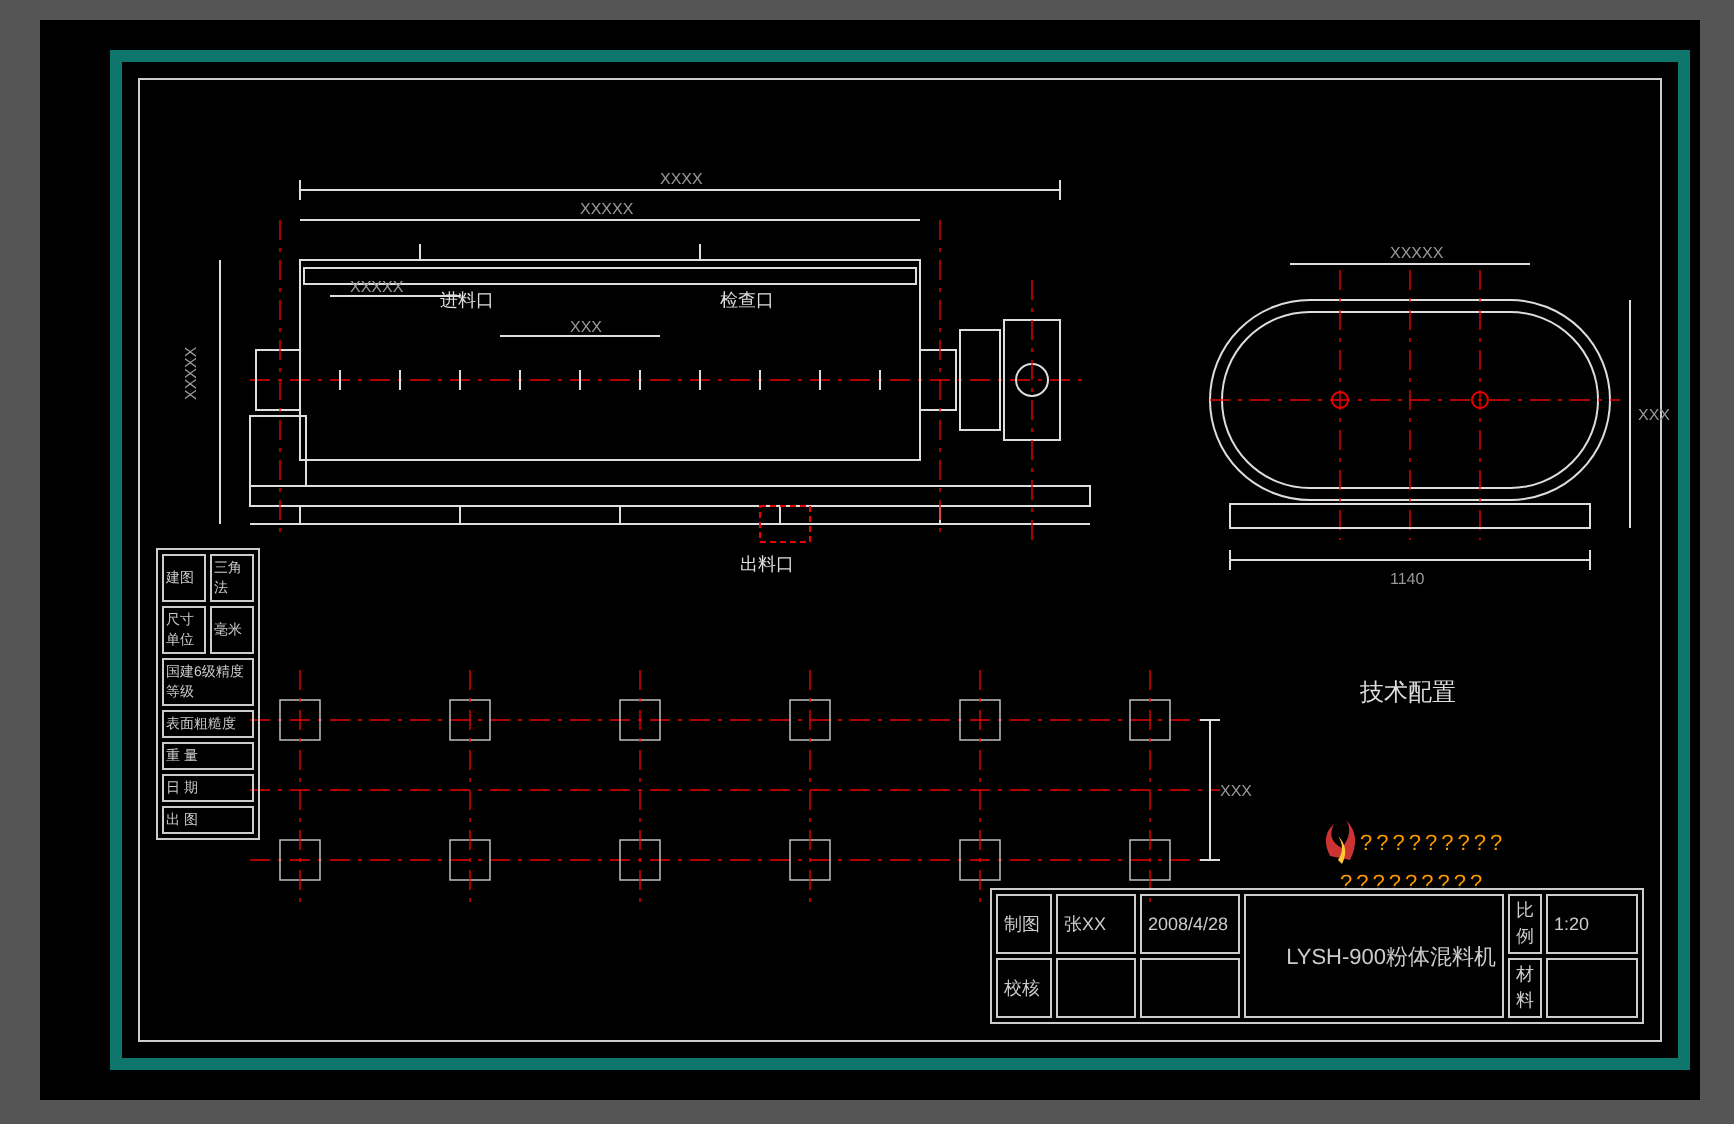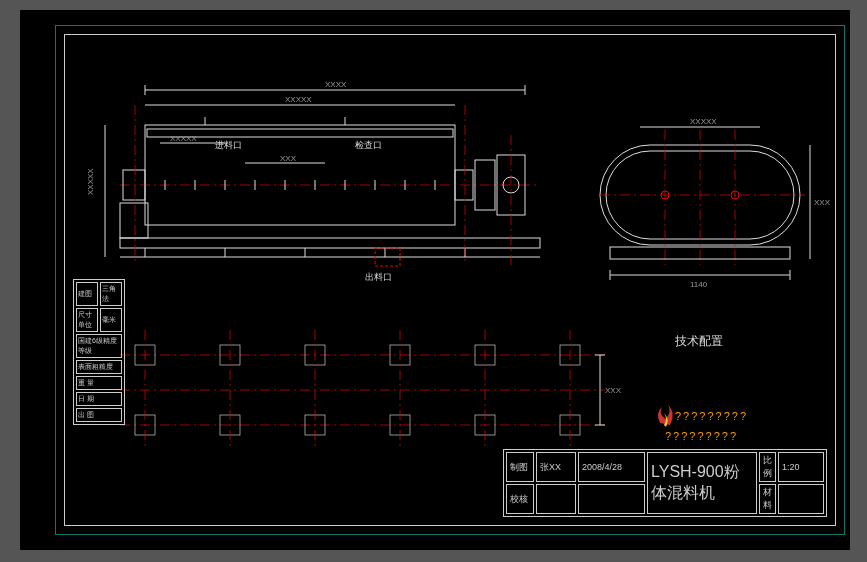--- a/index.html
+++ b/index.html
@@ -1,18 +1,18 @@
 <!DOCTYPE html>
 <html><head>
 <meta charset="utf-8">
 <style>
 * { margin: 0; padding: 0; box-sizing: border-box; }
 body { background: #555; font-family: "SimSun", sans-serif; width: 867px; height: 562px; position: relative; }
 .canvas { position: absolute; top: 10px; left: 20px; width: 830px; height: 540px; background: #000; }
-.frame-outer { position: absolute; top: 15px; left: 35px; width: 790px; height: 510px; border: 1px solid #0f766e; }
+.frame-outer { position: absolute; top: 15px; left: 35px; width: 790px; height: 510px; border: 6px solid #0f766e; }
 .frame-inner { position: absolute; top: 8px; left: 8px; right: 8px; bottom: 8px; border: 1px solid #ccc; }
 svg { position: absolute; top: 0; left: 0; }
 .white-line { stroke: #ddd; stroke-width: 1; fill: none; }
 .red-line { stroke: #e00; stroke-width: 1; fill: none; }
 .red-dash { stroke: #e00; stroke-width: 0.7; stroke-dasharray: 10,4,2,4; fill: none; }
 .dim-text { fill: #999; font-size: 8px; font-family: sans-serif; }
 .label-text { fill: #ddd; font-size: 9px; }
 .small-box { stroke: #ccc; stroke-width: 0.7; fill: none; }
 .title-block { position: absolute; bottom: 8px; right: 8px; border: 1px solid #ccc; font-size: 9px; color: #ccc; margin-top: 14px; }
 .title-block td { border: 1px solid #ccc; padding: 1px 3px; height: 12px; }
@@ -162,22 +162,22 @@
 <text x="610" y="385" class="orange-text">?????????</text>
 <text x="600" y="405" class="orange-text">?????????</text>
 
 </svg>
 
 <table class="title-block">
 <tbody>
             <tr>
   <td style="width:28px">制图</td>
   <td style="width:40px">张XX</td>
-  <td style="width:67px">2008/4/28</td>
-  <td rowspan="2" style="width:110px;font-size:16px;text-align:left">LYSH-900粉体混料机</td>
+  <td style="width:50px">2008/4/28</td>
+  <td rowspan="2" style="width:130px;font-size:11px;text-align:right">LYSH-900粉体混料机</td>
   <td style="width:16px">比例</td>
   <td style="width:46px">1:20</td>
 </tr>
 <tr>
   <td>校核</td>
   <td></td>
   <td></td>
   <td>材料</td>
   <td></td>
 </tr>

